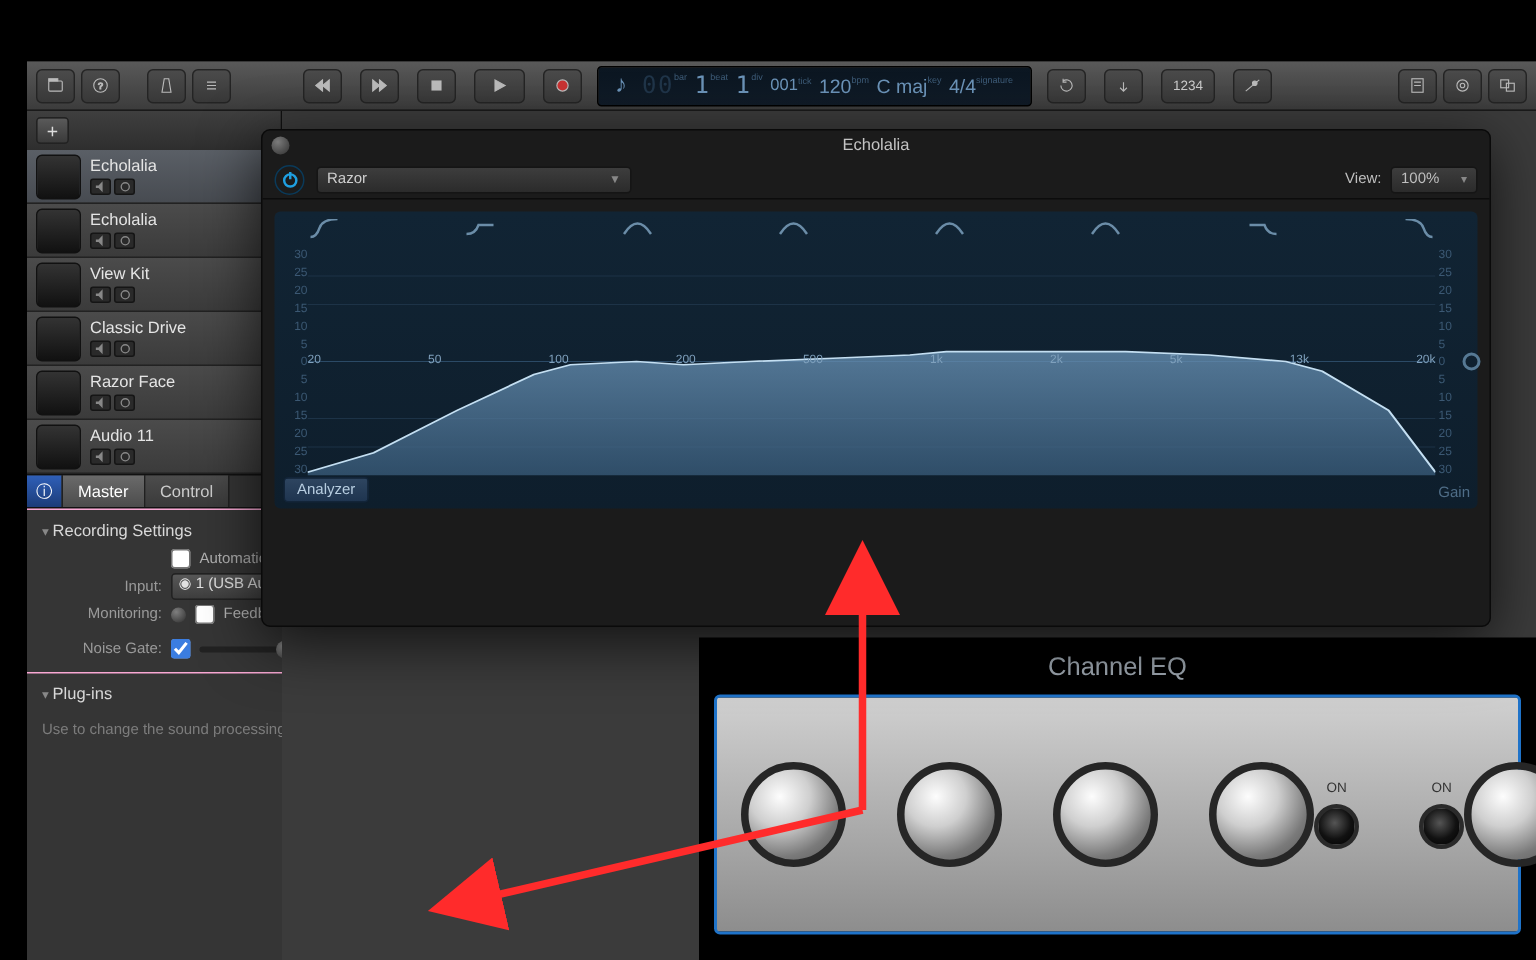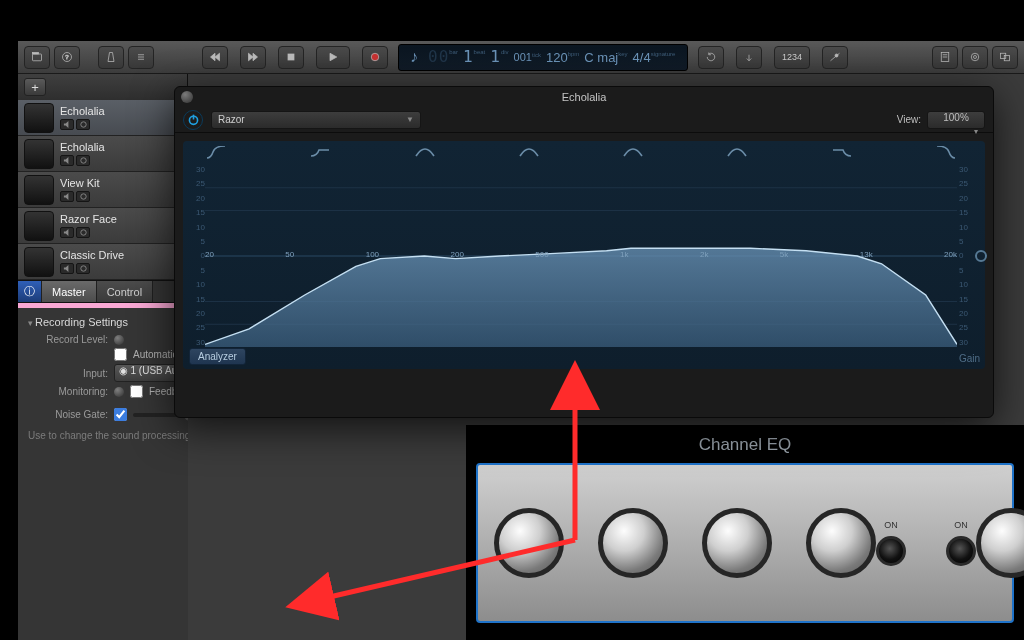--- a/index.html
+++ b/index.html
@@ -64,21 +64,21 @@
   
   .insp { flex:1; background:#353535; border-top:1px solid #111; width:270px; position:relative; }
   .insp-wrap { position:absolute; left:0; top:0; width:270px; bottom:0; padding:0; color:#c8c8c8; font-size:11px; }
   .insp-tabs { height:22px; display:flex; align-items:stretch; border-bottom:1px solid #111; }
   .insp-tabs .tab {
     padding:0 10px; display:flex; align-items:center; font-size:11px;
     background:linear-gradient(#4c4c4c,#3a3a3a); border-right:1px solid #202020; color:#ccc; cursor:pointer;
   }
   .insp-tabs .tab.icon { width:24px; justify-content:center; background:linear-gradient(#2f5fb8,#1c3c78); }
   .insp-tabs .tab.sel { background:linear-gradient(#6a6a6a,#4c4c4c); color:#fff;}
-  .sect { padding:8px 10px 6px; border-top:5px solid #f9a8d4;}
+  .sect { padding:8px 10px 6px; border-top:1px solid #f9a8d4;}
   .sect h4 { font-size:11px; font-weight:500; color:#d8d8d8; margin-bottom:6px;}
   .sect h4::before { content:"▾ "; color:#888; font-size:9px;}
   .row { display:flex; align-items:center; gap:6px; margin:3px 0; font-size:10px; color:#b0b0b0;}
   .row label { width:80px; text-align:right; color:#9a9a9a;}
   .row .ledknob { width:10px; height:10px; border-radius:50%; background:radial-gradient(circle at 35% 30%,#7f7f7f,#2d2d2d);}
   .row select, .row .sel {
     flex:1; height:18px; background:linear-gradient(#585858,#3e3e3e); border:1px solid #222; border-radius:3px;
     color:#e0e0e0; font-size:10px; padding:0 4px;
   }
   .row input[type=checkbox]{ accent-color:#3b7de0;}
@@ -138,23 +138,23 @@
     height:26px; display:flex; align-items:center; padding:0 8px; gap:8px;
     border-bottom:1px solid #0c0c0c;
   }
   .pwr { width:20px; height:20px; border-radius:50%; border:1px solid #0a3a5a;
     display:flex; align-items:center; justify-content:center; cursor:pointer;}
   .pwr svg{ width:13px; height:13px; stroke:#1f9fe0; fill:none; stroke-width:2;}
   .preset { width:210px; height:18px; background:linear-gradient(#3d3d3d,#2b2b2b); border:1px solid #151515; border-radius:3px;
     color:#cfcfcf; font-size:10px; padding:0 6px; display:flex; align-items:center; justify-content:space-between;}
   .preset .tri{ color:#888; font-size:8px;}
   .viewgrp { margin-left:auto; display:flex; align-items:center; gap:6px; font-size:10px; color:#bfbfbf;}
-  .viewgrp .pct { width:58px; height:18px; background:linear-gradient(#3d3d3d,#2b2b2b); border:1px solid #151515; border-radius:3px; display:flex; align-items:center; padding:0 6px; gap:4px;flex-direction:column;}
+  .viewgrp .pct { width:58px; height:18px; background:linear-gradient(#3d3d3d,#2b2b2b); border:1px solid #151515; border-radius:3px; display:flex; align-items:center; padding:0 6px; gap:4px;}
   .viewgrp .pct .tri{color:#888;font-size:8px;margin-left:auto;}
-  .eq { position:relative; height:228px; margin:8px 8px 4px;
+  .eq { position:relative; height:198px; margin:8px 8px 4px;
     background:linear-gradient(#112434,#0e1e2c); border-radius:4px; }
   .bandicons { position:absolute; top:5px; left:22px; right:28px; display:flex; justify-content:space-between;}
   .bandicons span{ color:#5d7e98; font-size:14px;}
   .bandicons svg{ width:22px; height:14px; stroke:#6b8da8; fill:none; stroke-width:1.6;}
   .scale { position:absolute; top:24px; bottom:22px; width:20px; display:flex; flex-direction:column; justify-content:space-between; font-size:8px; color:#3b5873;}
   .scale.left{ left:2px; text-align:right;} .scale.right{ right:6px; text-align:left;}
   .graph { position:absolute; left:22px; right:28px; top:24px; bottom:22px; }
   .graph svg { width:100%; height:100%; } 
   .axislab2 { position:absolute; left:22px; right:28px; top:calc(24px + (100% - 46px)/2 - 6px); display:flex; justify-content:space-between; font-size:8px; color:#7fa0bc; pointer-events:none;}
   .anabtn { position:absolute; left:6px; bottom:4px; padding:2px 8px; font-size:10px; color:#b7cde0;
@@ -352,39 +352,57 @@
                   <svg viewBox="0 0 10 10">
                     <circle cx="5" cy="5" r="3" fill="none" stroke="#888"></circle>
                   </svg>
                 </span>
               </div>
             </div>
           </div>
           <div class="track">
             <div class="thumb" style="background:linear-gradient(#333,#111);"></div>
     <div class="meta">
+              <div class="name">Classic Drive</div>
+    <div class="ctl">
+                <span>
+                  <svg viewBox="0 0 10 10">
+                    <path d="M1 4h2l3-3v8l-3-3H1z" fill="#888"></path>
+                  </svg>
+                </span>
+    <span>
+                  <svg viewBox="0 0 10 10">
+                    <circle cx="5" cy="5" r="3" fill="none" stroke="#888"></circle>
+                  </svg>
+                </span>
+              </div>
+            </div>
+          </div>
+          <div class="track">
+            <div class="thumb" style="background:linear-gradient(#333,#111);"></div>
+    <div class="meta">
               <div class="name">Razor Face</div>
     <div class="ctl">
                 <span>
                   <svg viewBox="0 0 10 10">
                     <path d="M1 4h2l3-3v8l-3-3H1z" fill="#888"></path>
                   </svg>
                 </span>
     <span>
                   <svg viewBox="0 0 10 10">
                     <circle cx="5" cy="5" r="3" fill="none" stroke="#888"></circle>
                   </svg>
                 </span>
               </div>
             </div>
           </div>
           <div class="track">
             <div class="thumb" style="background:linear-gradient(#333,#111);"></div>
     <div class="meta">
-              <div class="name">Classic Drive</div>
+              <div class="name">Audio 11</div>
     <div class="ctl">
                 <span>
                   <svg viewBox="0 0 10 10">
                     <path d="M1 4h2l3-3v8l-3-3H1z" fill="#888"></path>
                   </svg>
                 </span>
     <span>
                   <svg viewBox="0 0 10 10">
                     <circle cx="5" cy="5" r="3" fill="none" stroke="#888"></circle>
                   </svg>
@@ -396,24 +414,20 @@
       <div class="insp">
         <div class="insp-wrap">
           <div class="insp-tabs">
             <div class="tab icon" style="color:#fff;">ⓘ</div>
             <div class="tab sel">Master</div>
             <div class="tab">Control</div>
           </div>
           <div class="sect">
             <h4>Recording Settings</h4>
             <div class="row">
-                <label>Record Level:</label>
-                <span class="ledknob"></span>
-              </div>
-            <div class="row">
                 <label></label>
                 <input type="checkbox" style="">
                 <span>Automatic Level Control</span>
               </div>
             <div class="row">
                 <label>Input:</label>
               <div class="sel">◉ <span>1 (USB Audio CODEC)</span> ▾</div>
               </div>
             <div class="row">
                 <label>Monitoring:</label>
@@ -421,20 +435,23 @@
               <input type="checkbox" style="">
                 <span>Feedback Protection</span>
               </div>
             <div class="row" style="margin-top:10px;">
                 <label>Noise Gate:</label>
               <input type="checkbox" checked="" style="">
               <div style="flex:1;height:4px;background:#222;border-radius:2px;position:relative;">
                   <div style="position:absolute;left:35%;top:-4px;width:12px;height:12px;border-radius:50%;background:radial-gradient(circle at 35% 30%,#888,#333);"></div>
                 </div>
             </div>
+          </div>
+          <div class="sect">
+            <h4>Plug-ins</h4>
           </div>
           <div class="desc">Use to change the sound processing.</div>
           <div class="pluglist" id="pluglist">
               <div class="p">Noise Gate</div>
               <div class="p">Bass Amp</div>
               <div class="p sel">Channel EQ</div>
               <div class="p">Stereo Delay</div>
               <div class="p">RX 2 Declipper</div>
               <div class="p">Trash 2</div>
             </div>

